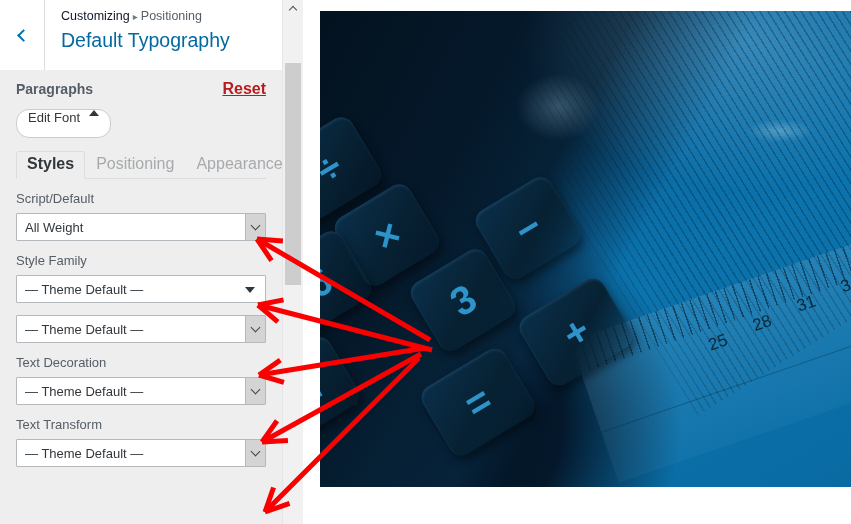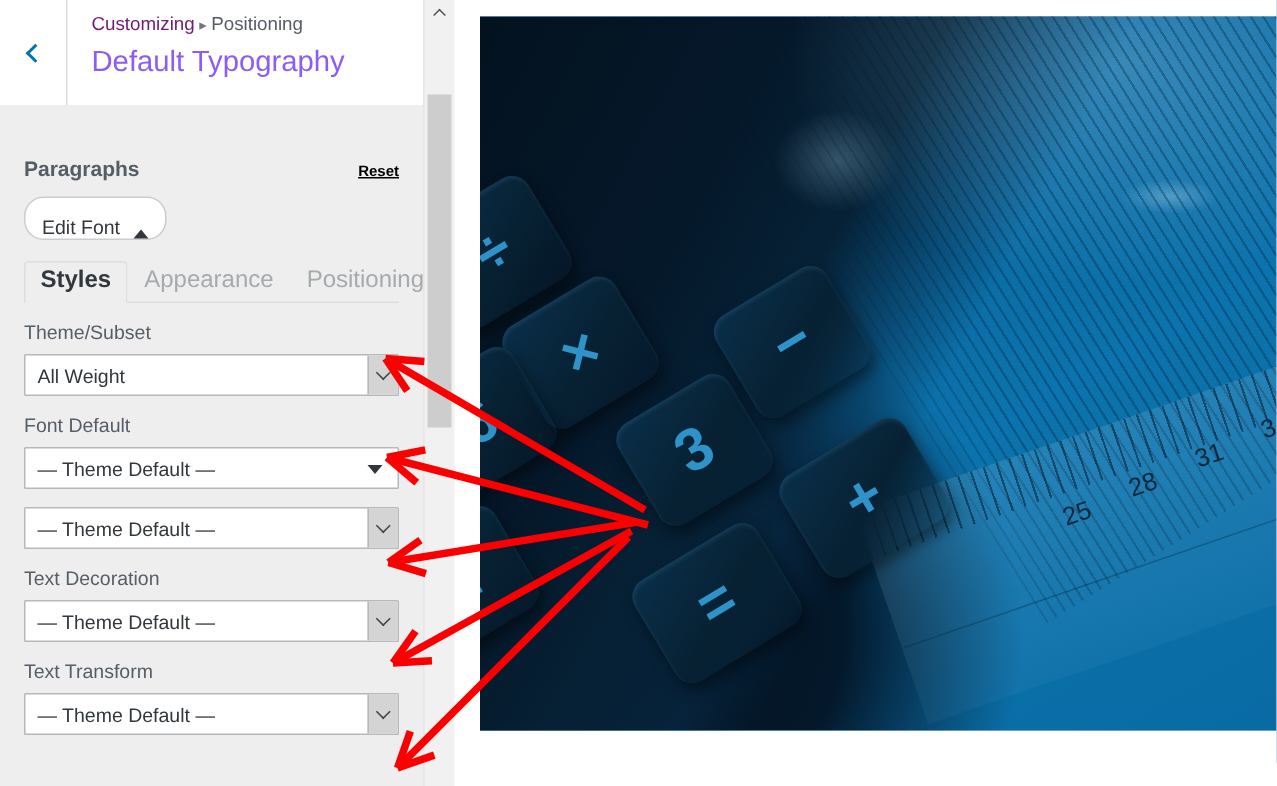--- a/index.html
+++ b/index.html
@@ -41,62 +41,61 @@
     margin-left: 3px;
   }
   .header-text { padding: 8px 0 0 16px; }
   .breadcrumb {
     font-size: 12.5px;
     color: #555d66;
     line-height: 17px;
     white-space: nowrap;
   }
   .breadcrumb .sep { color: #72777c; padding: 0 3px; font-size: 10px; }
-  .breadcrumb .crumb-link { color: #701a75; text-align: center; }
+  .breadcrumb .crumb-link { color: #0f172a; text-align: center; }
   .panel-title {
     font-size: 19.5px;
-    color: #8b5cf6;
+    color: #0369a1;
     font-weight: 400;
     line-height: 28px;
     margin-top: 1px;
     white-space: nowrap;
     text-align: right;
   }
 
   .panel-body {
     position: relative;
     height: 454px;
     background: #eeeeee;
     padding: 0 16px;
   }
 
   .section-row {
     display: flex;
     align-items: baseline;
     justify-content: space-between;
     padding-top: 10px;
-    margin-top: 24px;
   }
   .section-title {
     font-size: 14px;
     font-weight: bold;
     color: #555d66;
   }
   .reset-link {
-    font-size: 10px;
-    color: #000000;
+    font-size: 16px;
+    color: #b91c1c;
     text-decoration: underline;
     font-weight: bold;
     cursor: pointer;
   }
 
   .edit-font-btn {
     margin-top: 11px;
     display: inline-flex;
-    align-items: flex-end;
+    align-items: flex-start;
     gap: 9px;
     background: #ffffff;
     border: 1px solid #cccccc;
     border-radius: 13px;
     height: 29px;
     padding: 0 11px;
     font-size: 13px;
     color: #32373c;
     cursor: pointer;
   }
@@ -372,36 +371,36 @@
         <span class="reset-link">Reset</span>
       </div>
 
       <div class="edit-font-btn">
         <span>Edit Font</span>
         <span class="caret-up"></span>
       </div>
 
       <div class="tabs">
         <div class="tab active">Styles</div>
+        <div class="tab">Positioning</div>
         <div class="tab">Appearance</div>
-        <div class="tab">Positioning</div>
       </div>
 
       <div class="field">
-        <div class="field-label">Theme/Subset</div>
+        <div class="field-label">Script/Default</div>
         <div class="sel">
           <span>All Weight</span>
           <span class="native-btn">
               <i></i>
             </span>
         </div>
       </div>
 
       <div class="field">
-        <div class="field-label">Font Default</div>
+        <div class="field-label">Style Family</div>
         <div class="sel">
           <span>— Theme Default —</span>
           <span class="custom-arrow"></span>
         </div>
       </div>
 
       <div class="field">
         <div class="sel">
           <span>— Theme Default —</span>
           <span class="native-btn">

